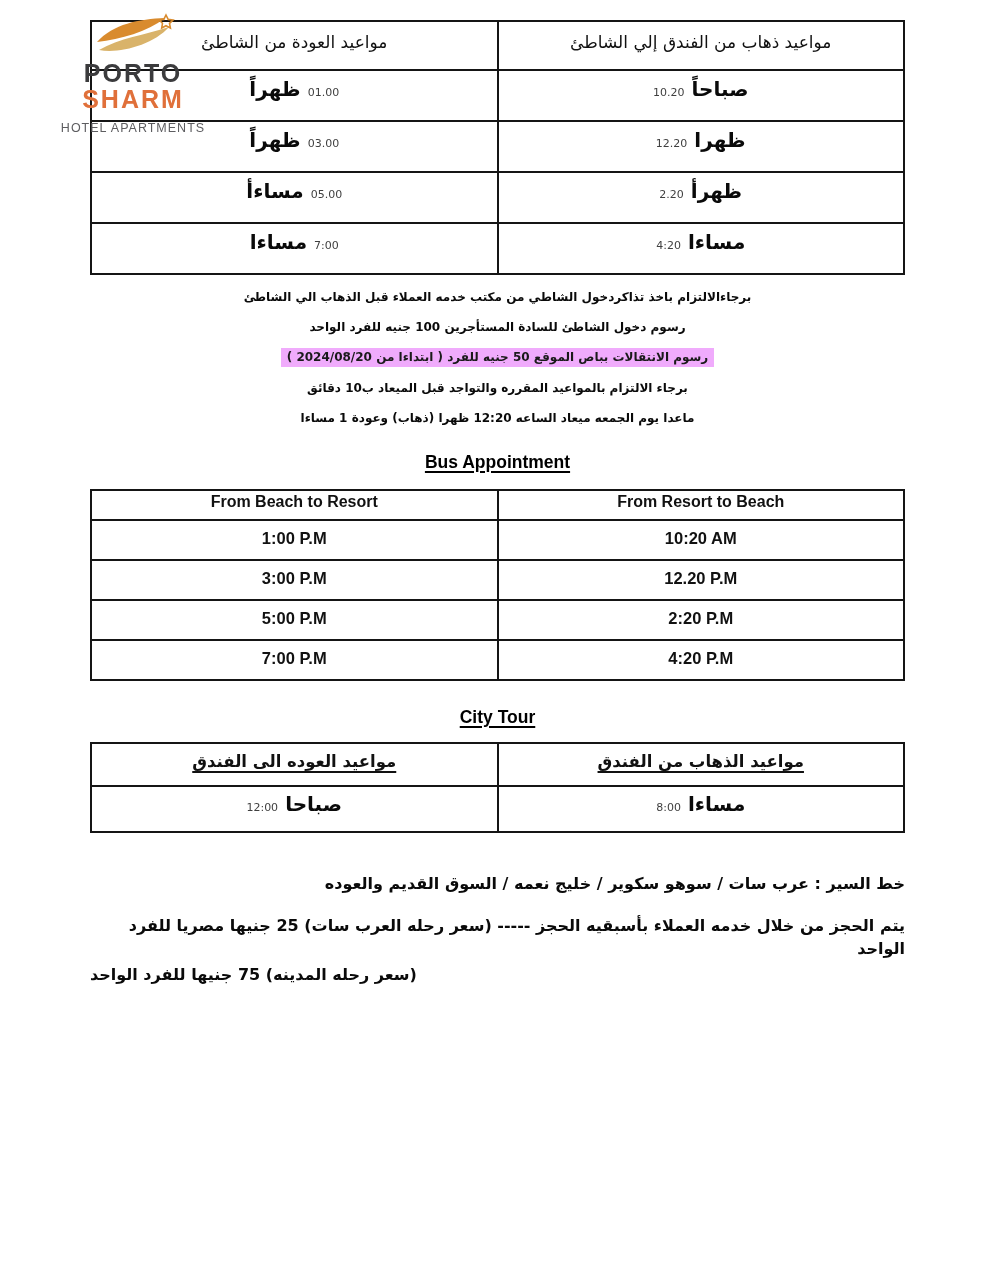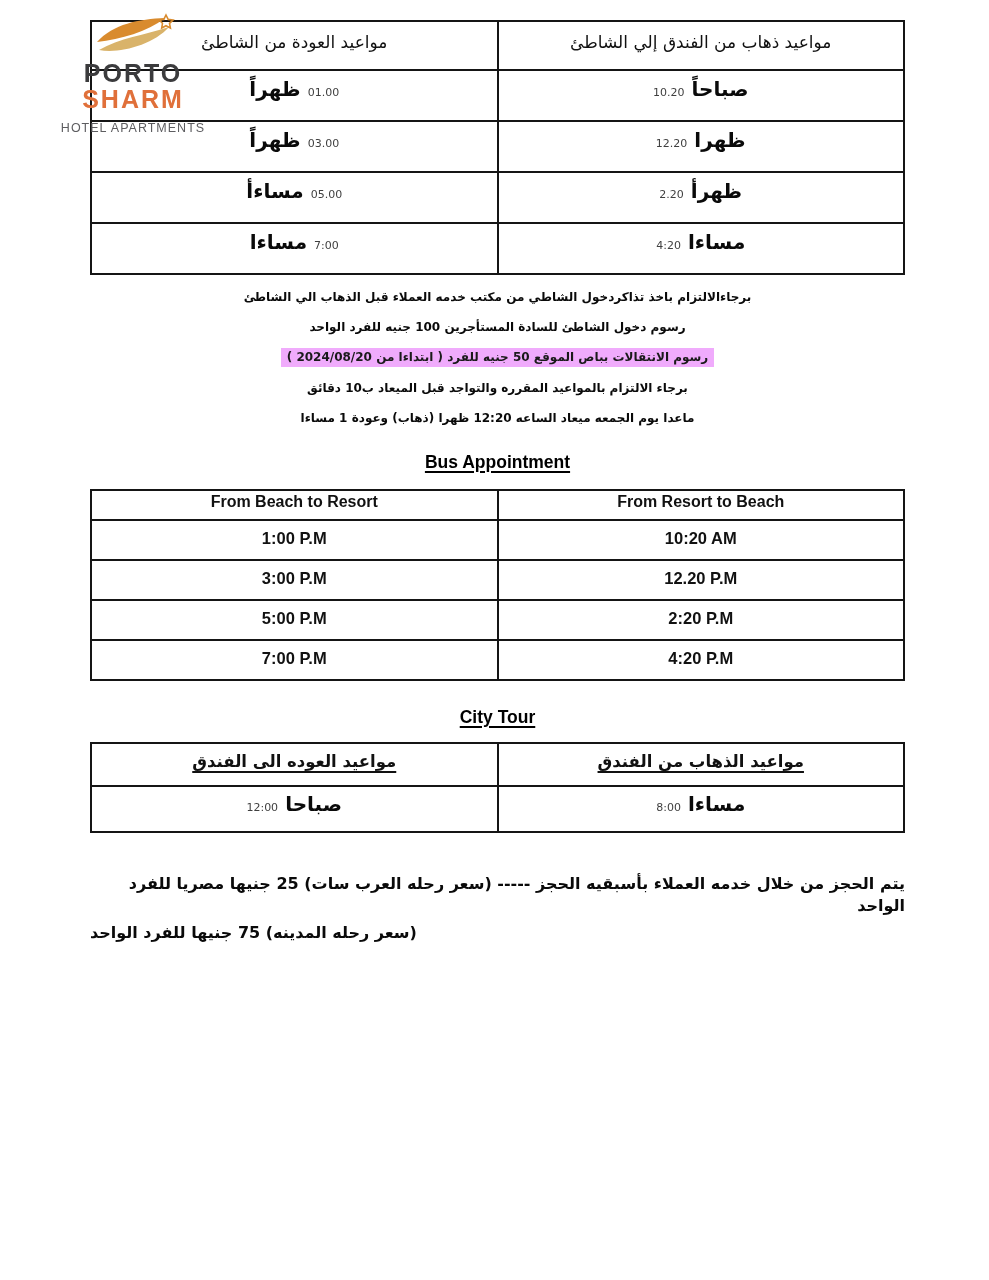--- a/index.html
+++ b/index.html
@@ -265,18 +265,19 @@
           <span class="time-pair">
                 <span class="t-num">8:00</span>
                 <span class="t-word">مساءا</span>
               </span>
         </td>
       </tr>
     </tbody>
       </table>
 
     <div class="footer">
+      <div class="footer-line footer-route">خط السير : عرب سات / سوهو سكوير / خليج نعمه / السوق القديم والعوده</div>
       <div class="footer-line">يتم الحجز من خلال خدمه العملاء بأسبقيه الحجز ----- (سعر رحله العرب سات) 25 جنيها مصريا للفرد الواحد</div>
       <div class="footer-line footer-booking2">(سعر رحله المدينه) 75 جنيها للفرد الواحد</div>
     </div>
 
   </div>
 </div>
 
 </body></html>

